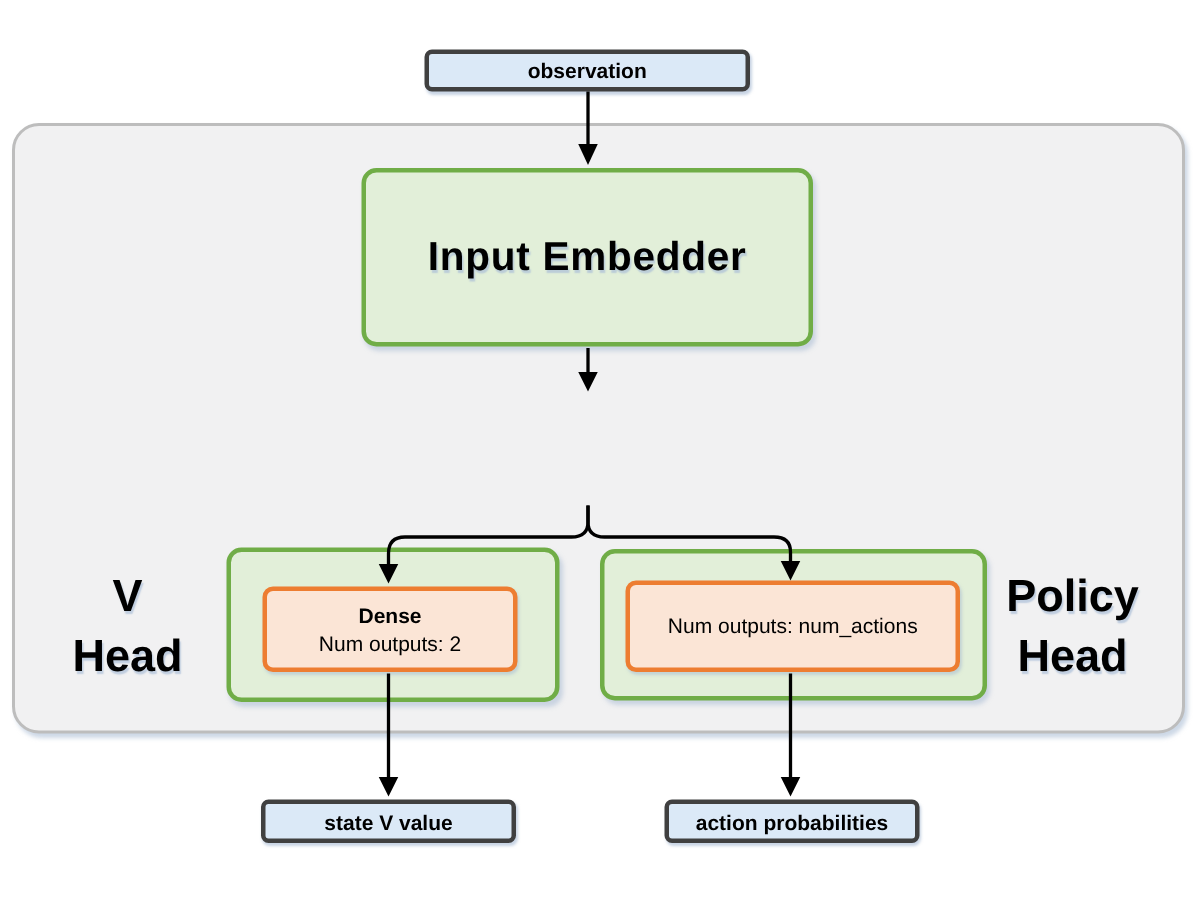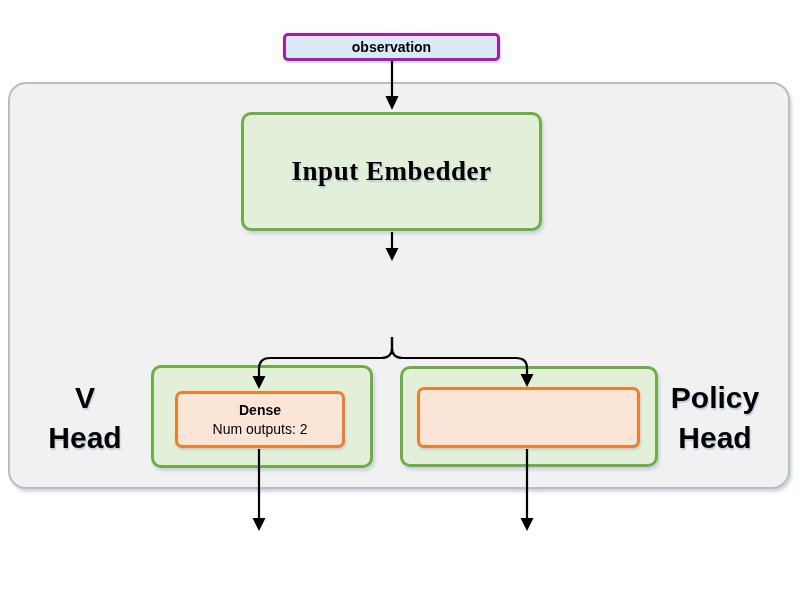--- a/index.html
+++ b/index.html
@@ -25,38 +25,37 @@
     position: absolute;
     box-sizing: border-box;
     display: flex;
     align-items: center;
     justify-content: center;
     text-align: center;
     color: #000000;
   }
   .blue-box {
     background: #dbe9f7;
-    border: 3px solid #a21caf;
+    border: 3px solid #404040;
     border-radius: 5px;
     font-weight: bold;
     font-size: 14px;
     box-shadow: 1px 2px 2px rgba(164,184,210,0.6);
   }
   .green-box {
     background: #e2efd9;
     border: 3px solid #70ad47;
     border-radius: 10px;
     box-shadow: 2px 3px 3px rgba(164,184,210,0.5);
   }
   .big-label {
     font-weight: bold;
     font-size: 27px;
     letter-spacing: 0.5px;
     text-shadow: 1px 2px 1px rgba(170,190,215,0.7);
-    font-family: Liberation Serif, serif;
   }
   .orange-box {
     background: #fbe5d6;
     border: 3px solid #ed7d31;
     border-radius: 7px;
     flex-direction: column;
     line-height: 1.35;
     font-size: 14px;
     box-shadow: 1px 2px 2px rgba(164,184,210,0.5);
     justify-content: center;
@@ -101,26 +100,33 @@
     <span class="title">Dense</span>
     <span>Num outputs: 2</span>
   </div>
   <div class="side-label" style="left:30px; top:378px;">
     <div>V</div>
     <div>Head</div>
   </div>
 
   <div class="box green-box" style="left:400px; top:366px; width:258px; height:101px;"></div>
   <div class="box orange-box" style="left:417px; top:387px; width:223px; height:61px;">
+    <span>Num outputs: num_actions</span>
   </div>
   <div class="side-label" style="left:660px; top:378px;">
     <div>Policy</div>
     <div>Head</div>
   </div>
 
+  <div class="box blue-box" style="left:174px; top:533px; width:170px; height:29px;">
+    <span>state V value</span>
+  </div>
+  <div class="box blue-box" style="left:443px; top:533px; width:170px; height:29px;">
+    <span>action probabilities</span>
+  </div>
 
   <svg class="connectors" width="800" height="600" viewBox="0 0 800 600">
     <g>
       <path d="M392,61 L392,98"></path>
       <polygon points="392,110 385.5,96 398.5,96"></polygon>
     </g>
     <g>
       <path d="M392,232 L392,250"></path>
       <polygon points="392,261 385.5,248 398.5,248"></polygon>
     </g>

